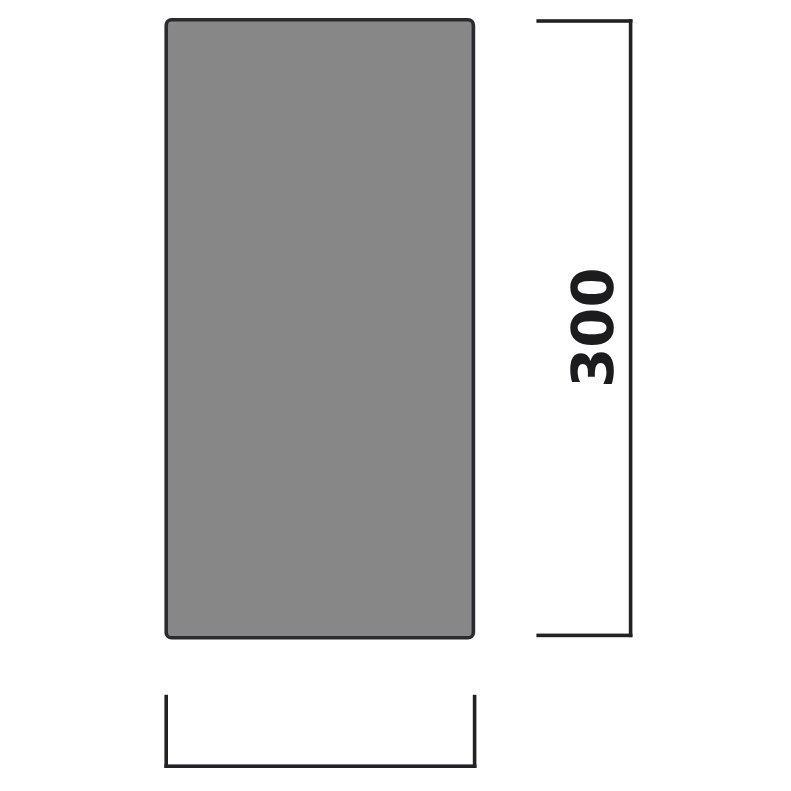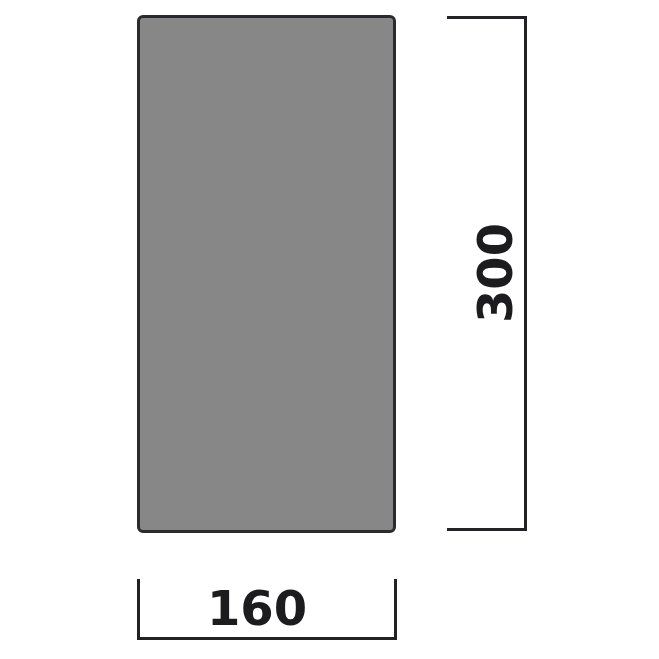--- a/index.html
+++ b/index.html
@@ -77,15 +77,14 @@
 <div class="canvas">
 
   <div class="panel"></div>
 
   <div class="dim-bracket-height"></div>
 
   <div class="dim-label dim-label-height">300</div>
 
   <div class="dim-bracket-width"></div>
 
-  <div class="dim-label dim-label-width">160</div>
 
 </div>
 
 </body></html>

